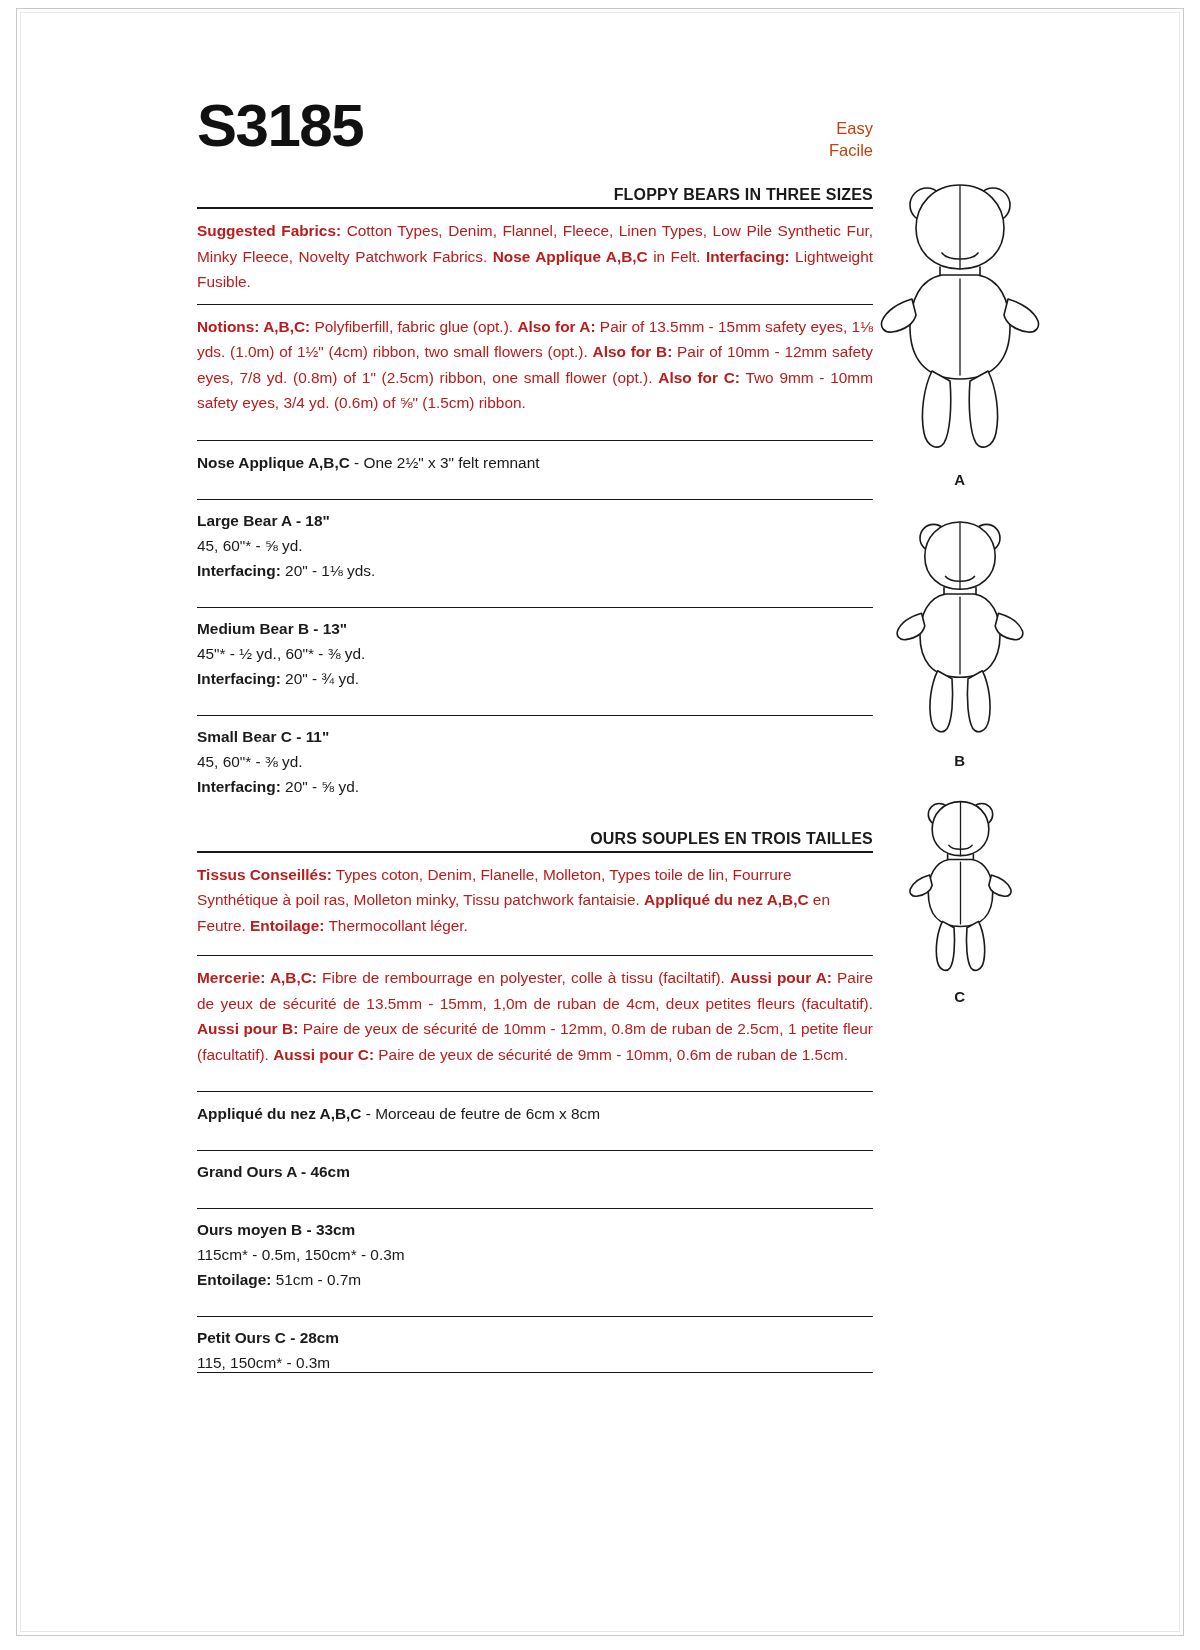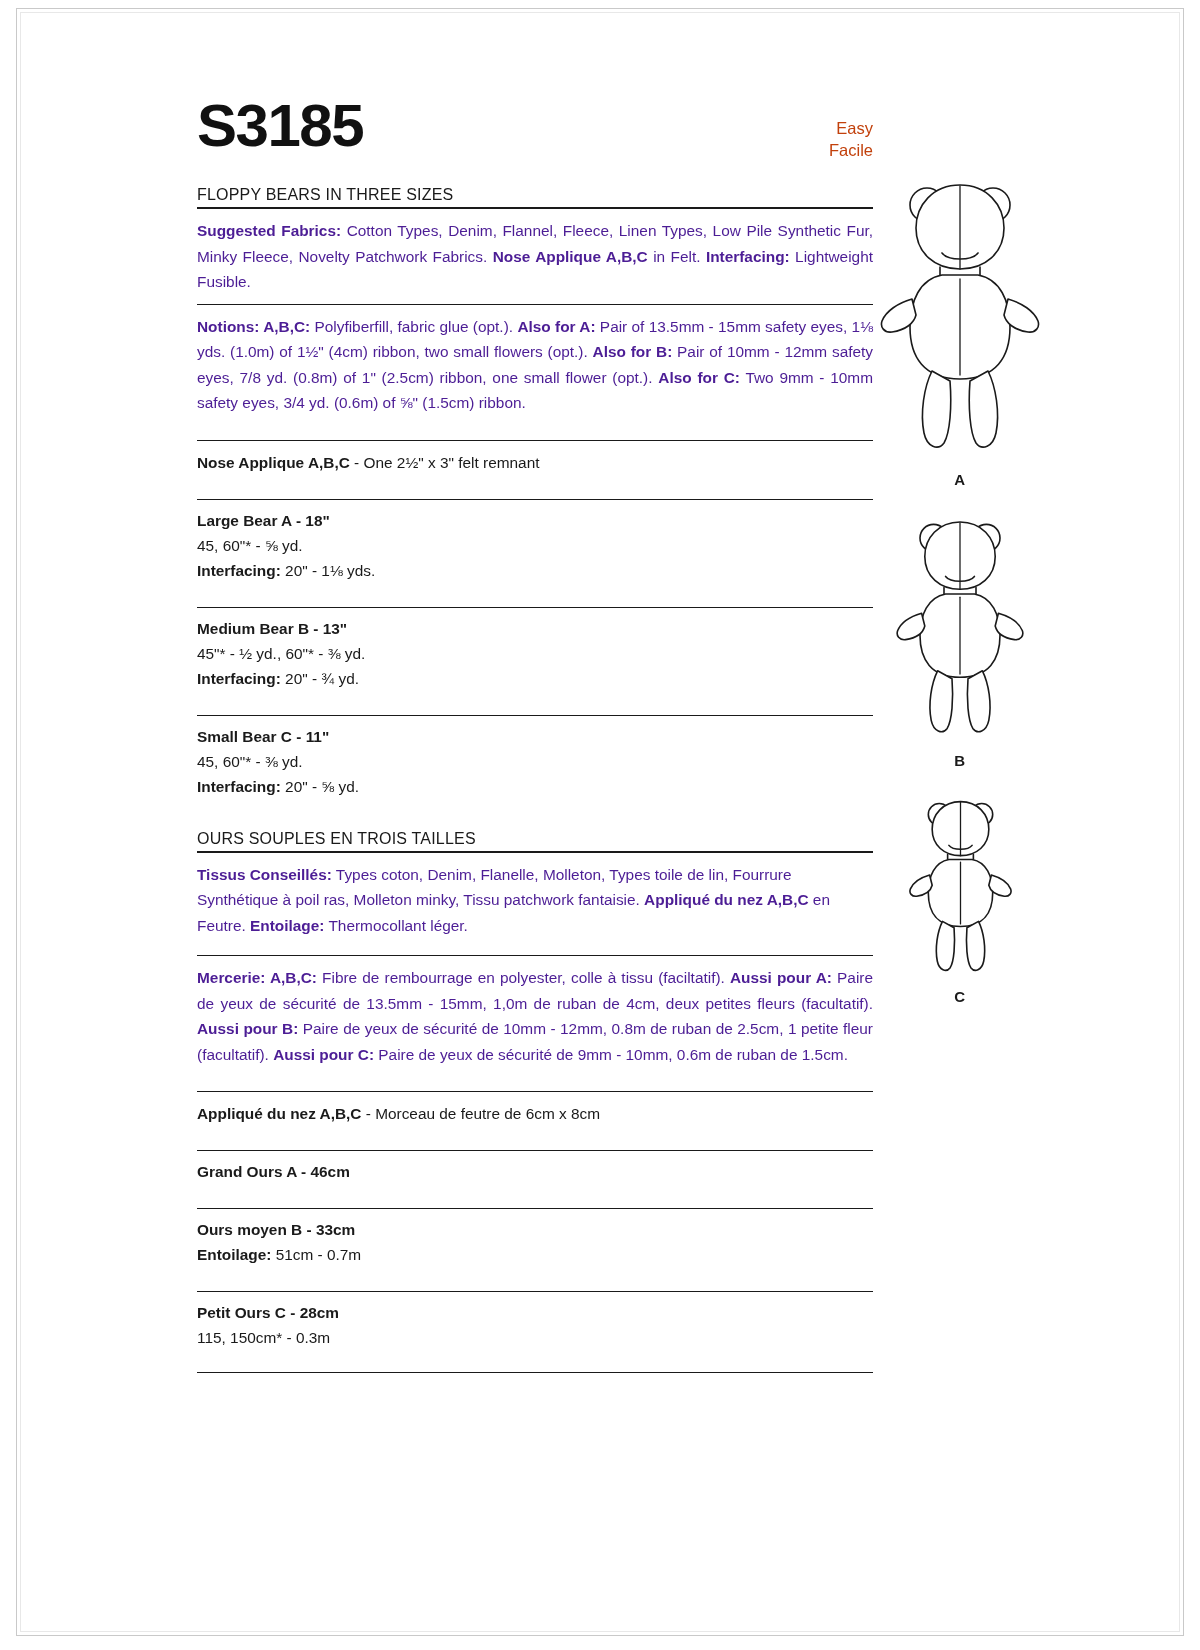--- a/index.html
+++ b/index.html
@@ -51,44 +51,45 @@
     position:absolute;
     right:0;top:22px;
     text-align:right;
     font-size:16.5px;
     line-height:22px;
     color:#c2410c;
   }
 
   
   .sect-title{
-    font-weight:normal;
+    font-weight:bold;
     font-size:16px;
     letter-spacing:0.2px;
     line-height:20px;
     padding-bottom:2px;
     margin:0;
     text-transform:uppercase;
     border-bottom:2px solid #1a1a1a;
+    text-align:right;
   }
   .rule{
     border:0;border-top:1.6px solid #1a1a1a;
     margin:0;height:0;
   }
   .rule-thin{
     border:0;border-top:1.4px solid #1a1a1a;
     margin:0;height:0;
   }
 
   p.para{
     margin:0;
     font-size:15.4px;
     line-height:25.5px;
     text-align:justify;
-    color:#4c1d95;
+    color:#b91c1c;
     hyphens:none;
   }
   p.para.noj{text-align:left;}
   .b{font-weight:bold;}
 
   .gap-s{height:9px;}
   .gap-m{height:17px;}
   .gap-l{height:24px;}
   .gap-xl{height:30px;}
 
@@ -227,20 +228,21 @@
     <hr class="rule-thin">
     <div class="gap-s"></div>
 
     <p class="view-head"><span class="u">Grand Ours A</span><span> - 46cm</span></p>
 
     <div class="gap-l"></div>
     <hr class="rule-thin">
     <div class="gap-s"></div>
 
     <p class="view-head"><span class="u">Ours moyen B</span><span> - 33cm</span></p>
+    <p class="view-line">115cm* - 0.5m, 150cm* - 0.3m</p>
     <p class="view-line"><span class="b">Entoilage:</span><span> 51cm - 0.7m</span></p>
 
     <div class="gap-l"></div>
     <hr class="rule-thin">
     <div class="gap-s"></div>
 
     <p class="view-head"><span class="u">Petit Ours C</span><span> - 28cm</span></p>
     <p class="view-line">115, 150cm* - 0.3m</p>
 
   </div>

